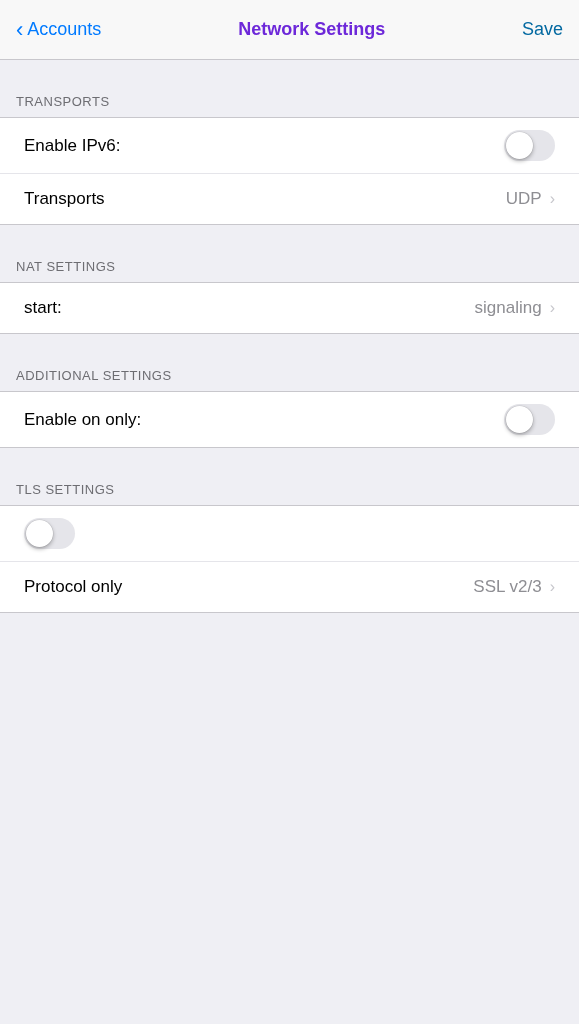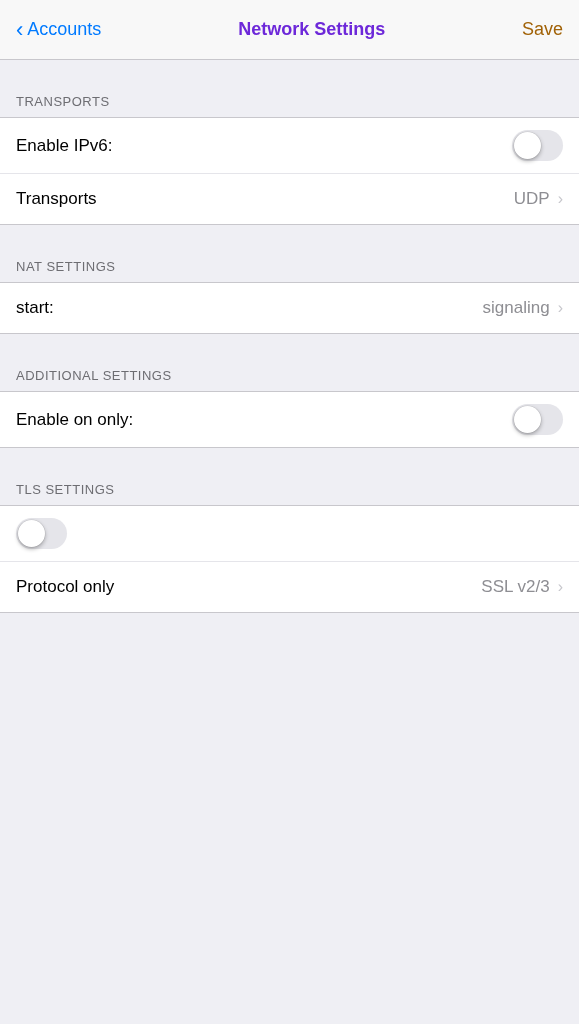--- a/index.html
+++ b/index.html
@@ -41,21 +41,21 @@
       color: #007aff;
     }
 
     .nav-title {
       font-size: 18px;
       font-weight: 600;
       color: #6d28d9;
     }
 
     .nav-save {
-      color: #a16207;
+      color: #0369a1;
       font-size: 18px;
       cursor: pointer;
     }
 
     
     .section-header {
       background: #efeff4;
       padding: 14px 16px 8px 16px;
       font-size: 13px;
       font-weight: 400;
@@ -69,21 +69,21 @@
       background: #fff;
       border-top: 1px solid #c8c7cc;
       border-bottom: 1px solid #c8c7cc;
       margin-bottom: 0;
     }
 
     .settings-row {
       display: flex;
       align-items: center;
       justify-content: space-between;
-      padding: 12px 16px;
+      padding: 12px 24px;
       border-bottom: 1px solid #e5e5ea;
       background: #fff;
       min-height: 50px;
     }
 
     .settings-row:last-child {
       border-bottom: none;
     }
 
     .settings-row-label {

